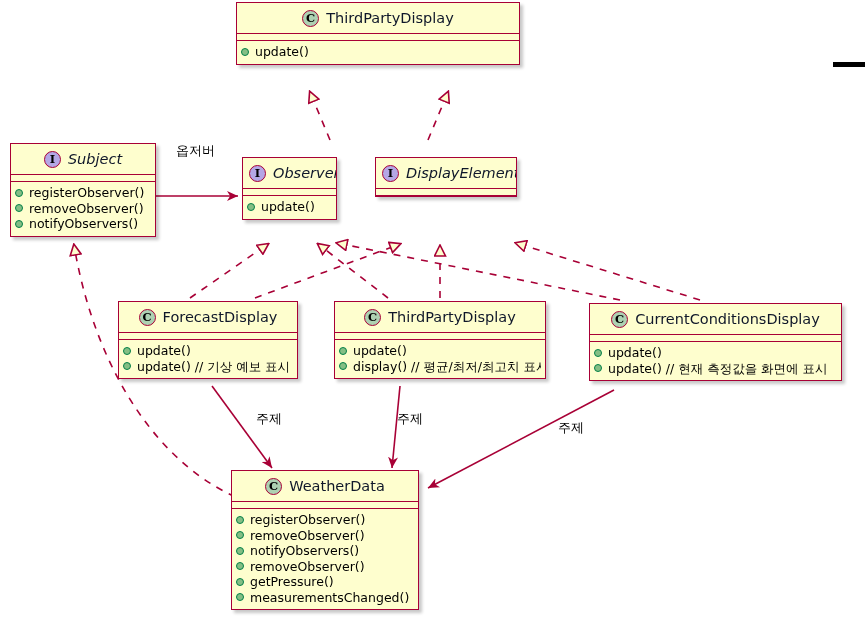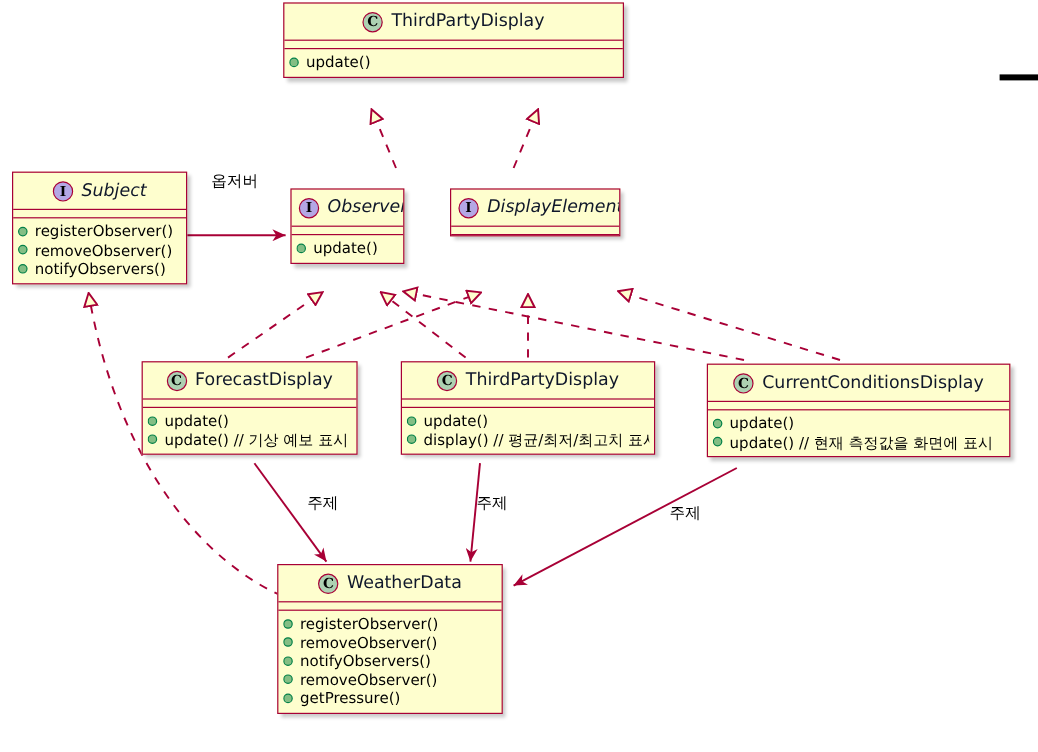--- a/index.html
+++ b/index.html
@@ -328,20 +328,24 @@
         <span class="member-text">notifyObservers()</span>
       </div>
       <div class="member">
         <span class="bullet"></span>
         <span class="member-text">removeObserver()</span>
       </div>
       <div class="member">
         <span class="bullet"></span>
         <span class="member-text">getPressure()</span>
       </div>
+      <div class="member">
+        <span class="bullet"></span>
+        <span class="member-text">measurementsChanged()</span>
+      </div>
     </div>
   </div>
 
   <div class="edge-label" style="left:176px; top:142px;">옵저버</div>
   <div class="edge-label" style="left:256px; top:410px;">주제</div>
   <div class="edge-label" style="left:397px; top:410px;">주제</div>
   <div class="edge-label" style="left:558px; top:419px;">주제</div>
 
   <div class="corner-mark" style="left:833px; top:62px; width:32px; height:5px;"></div>
 

